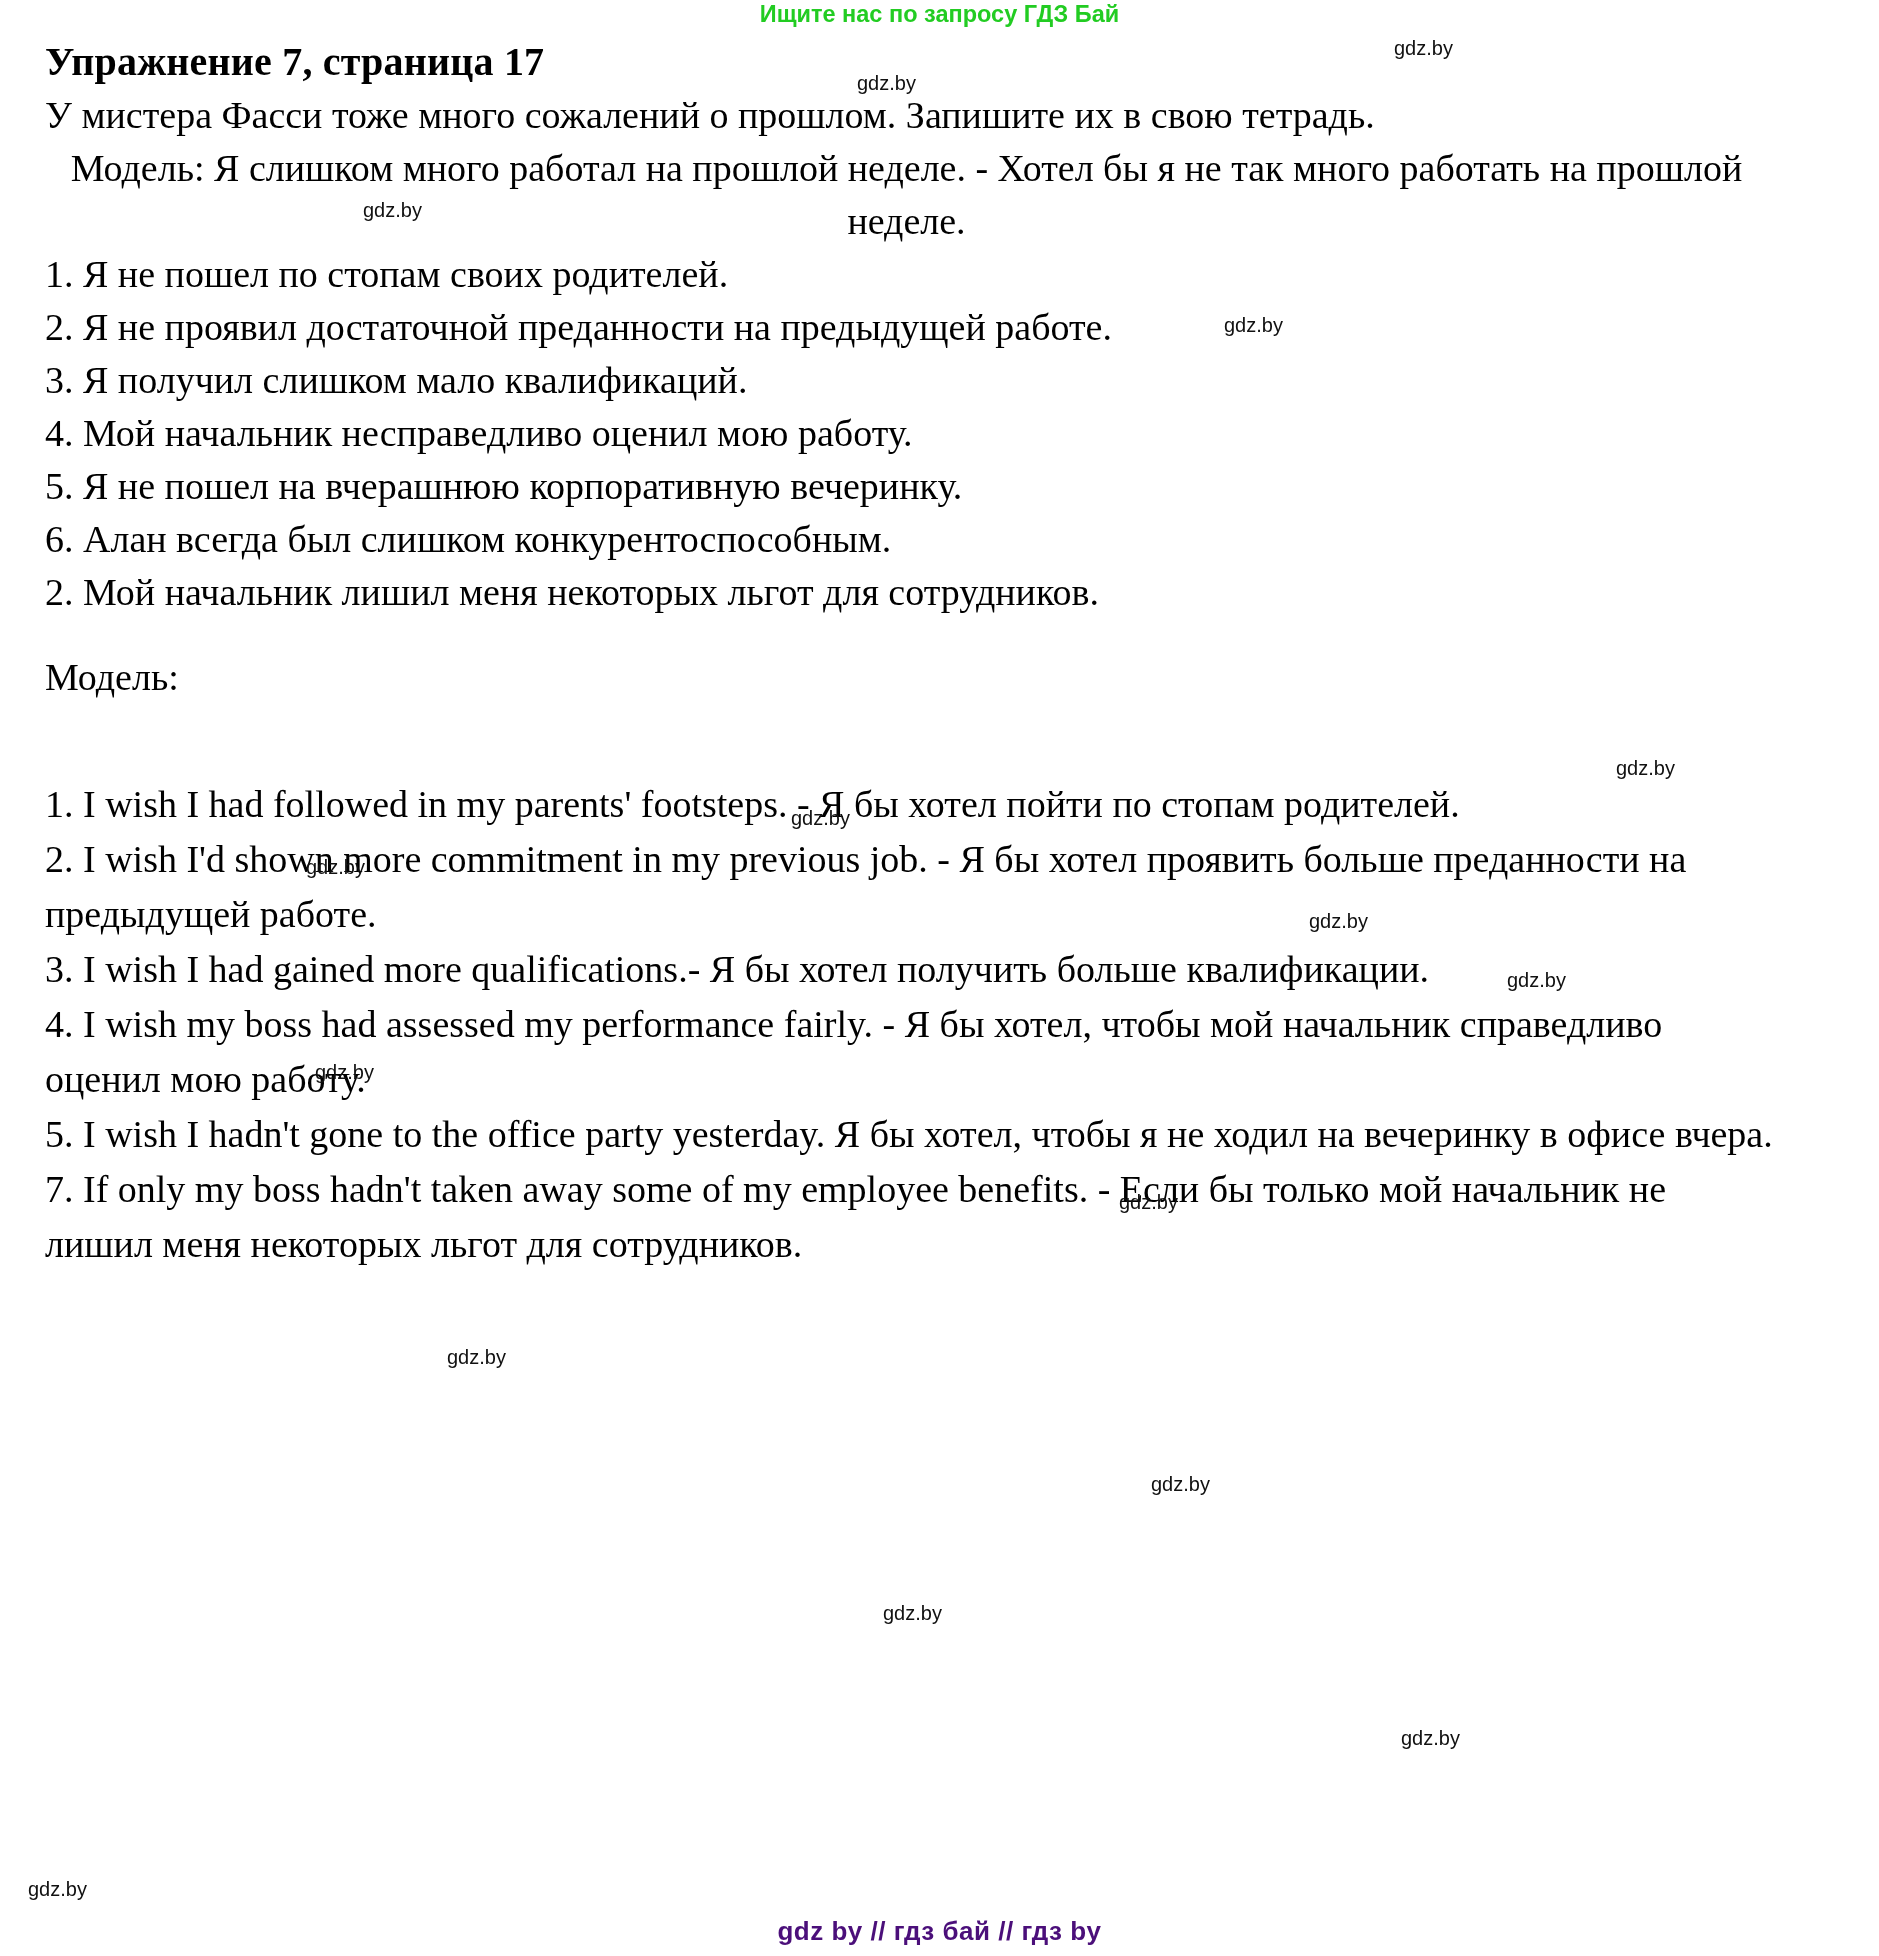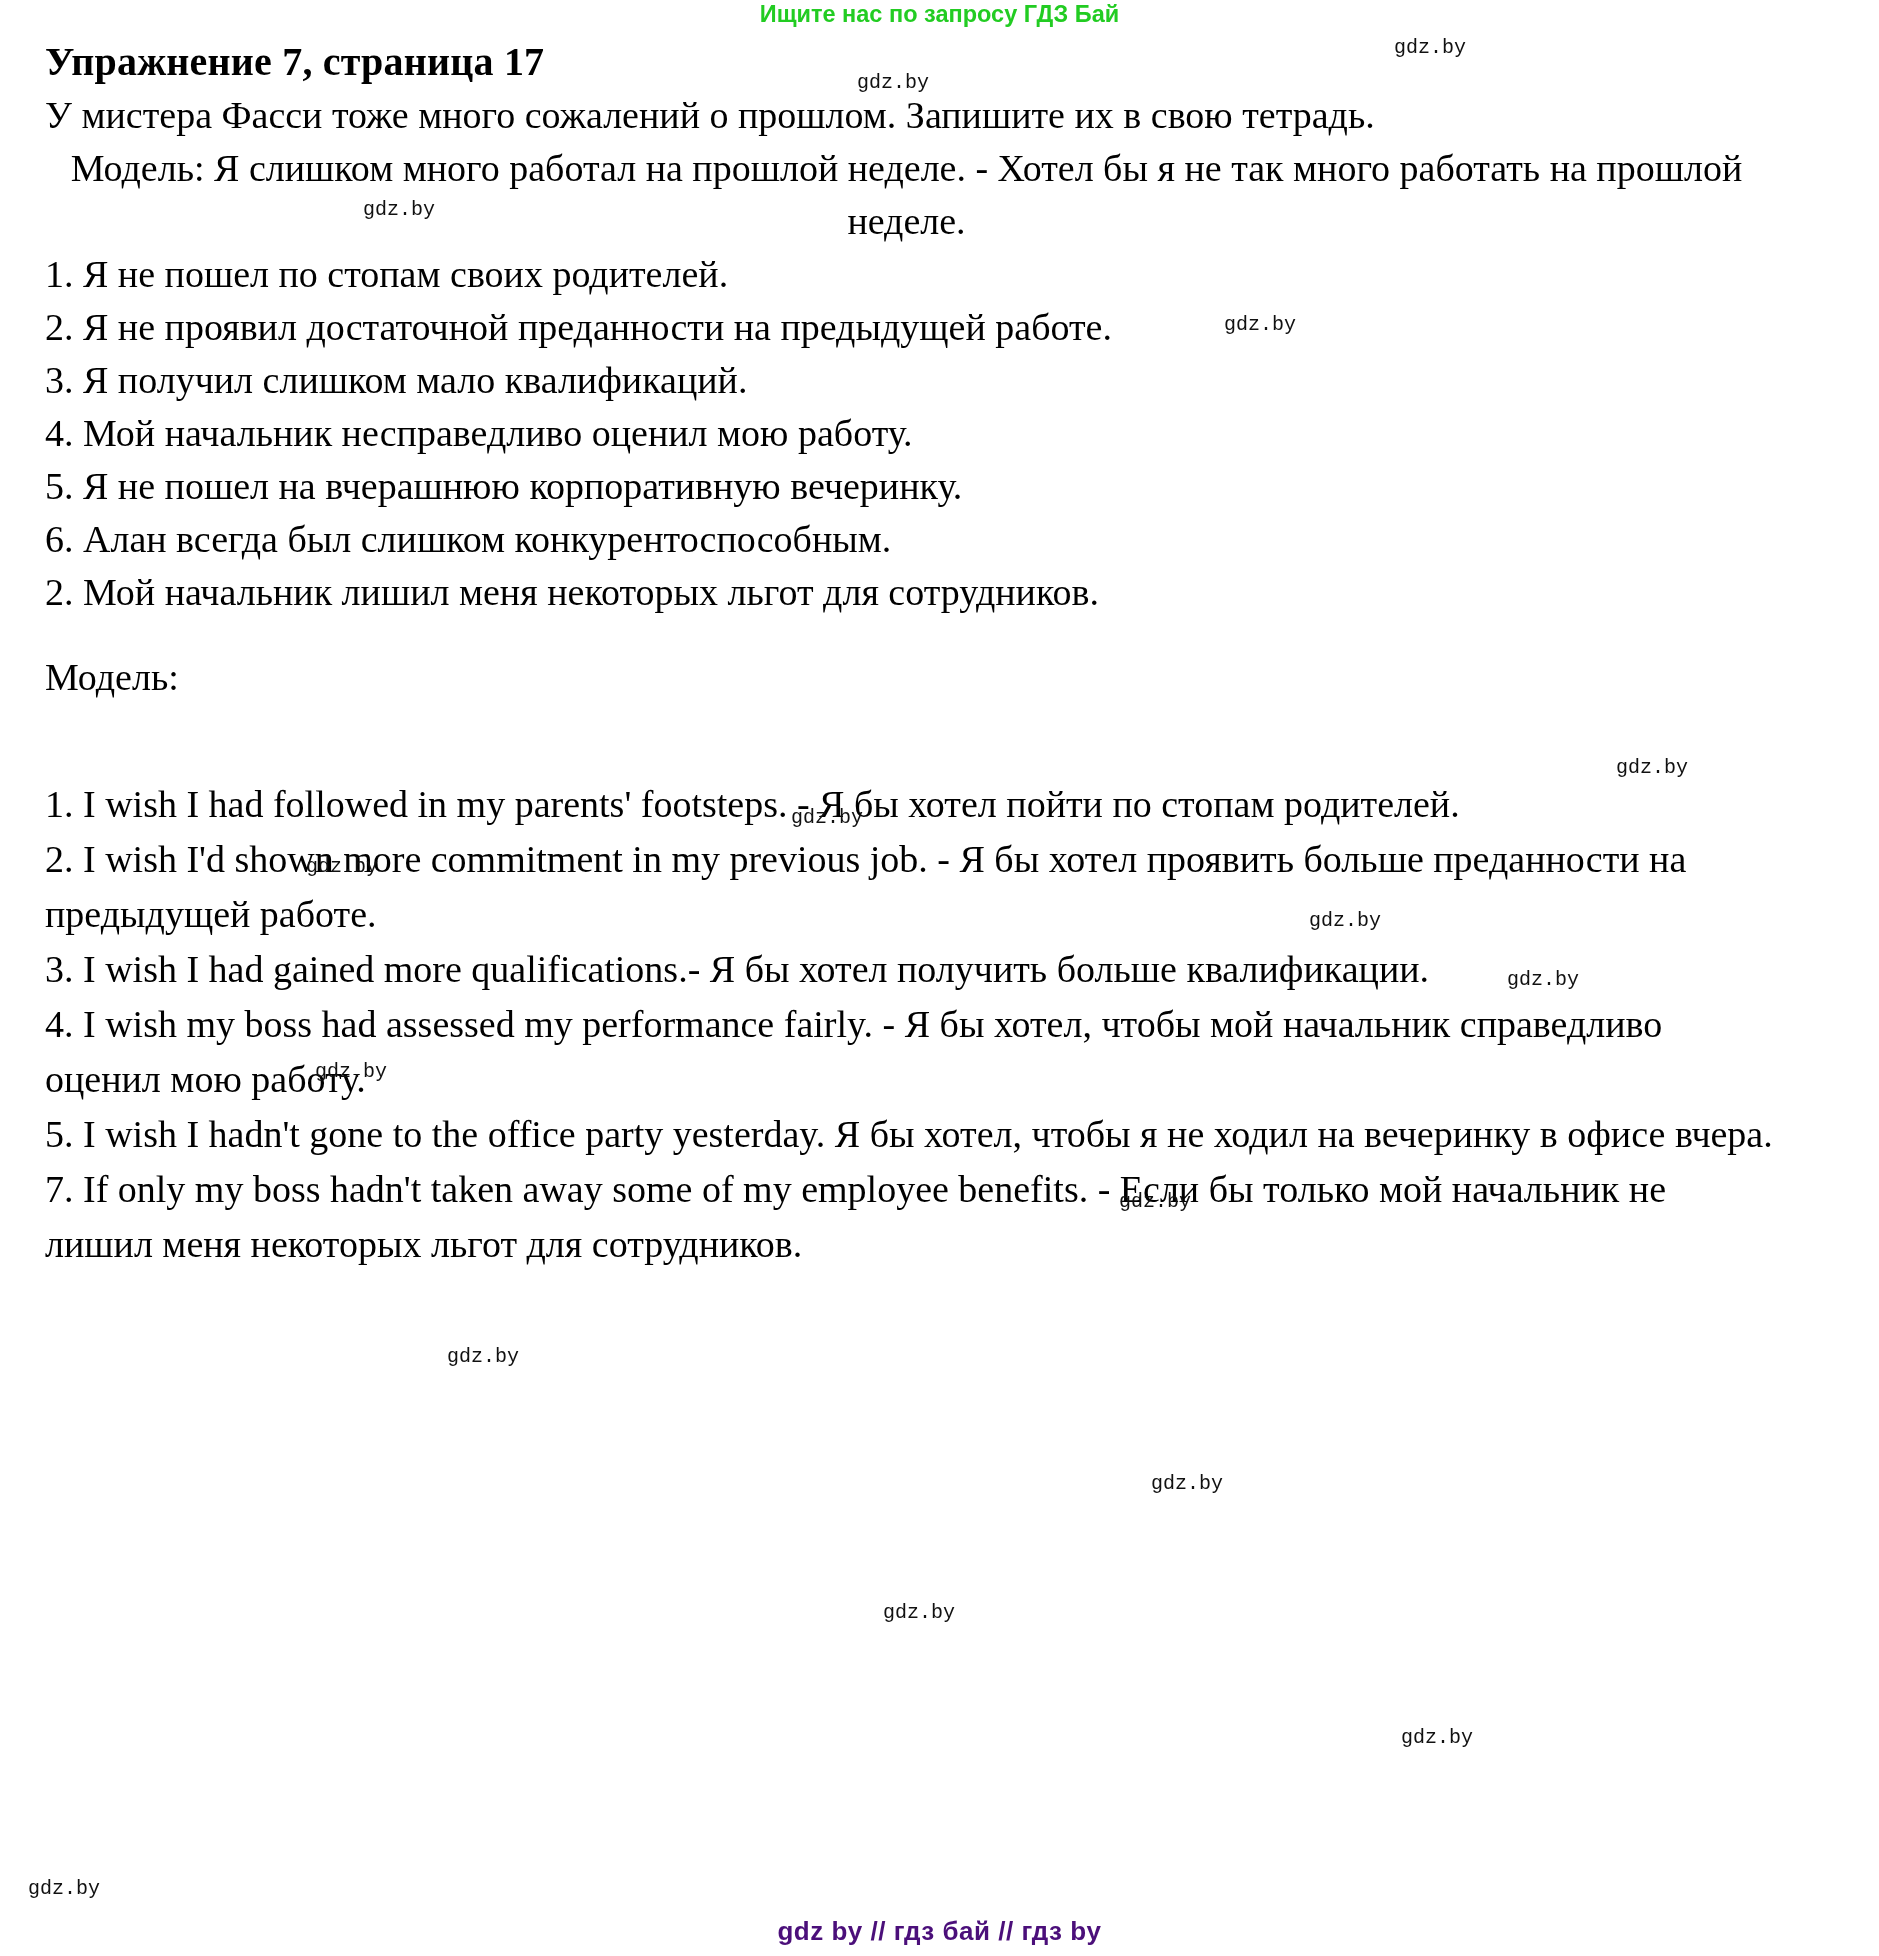--- a/index.html
+++ b/index.html
@@ -96,21 +96,21 @@
     width: 1733px;
   }
   .answer-list li.justify {
     text-align: justify;
     text-align-last: left;
   }
 
   
   .wm {
     position: absolute;
-    font-family: Liberation Mono, monospace;
+    font-family: Liberation Sans, sans-serif;
     font-size: 20px;
     font-weight: 400;
     color: #111111;
     white-space: nowrap;
     line-height: 20px;
   }
 
   
   .footer-links {
     position: absolute;

